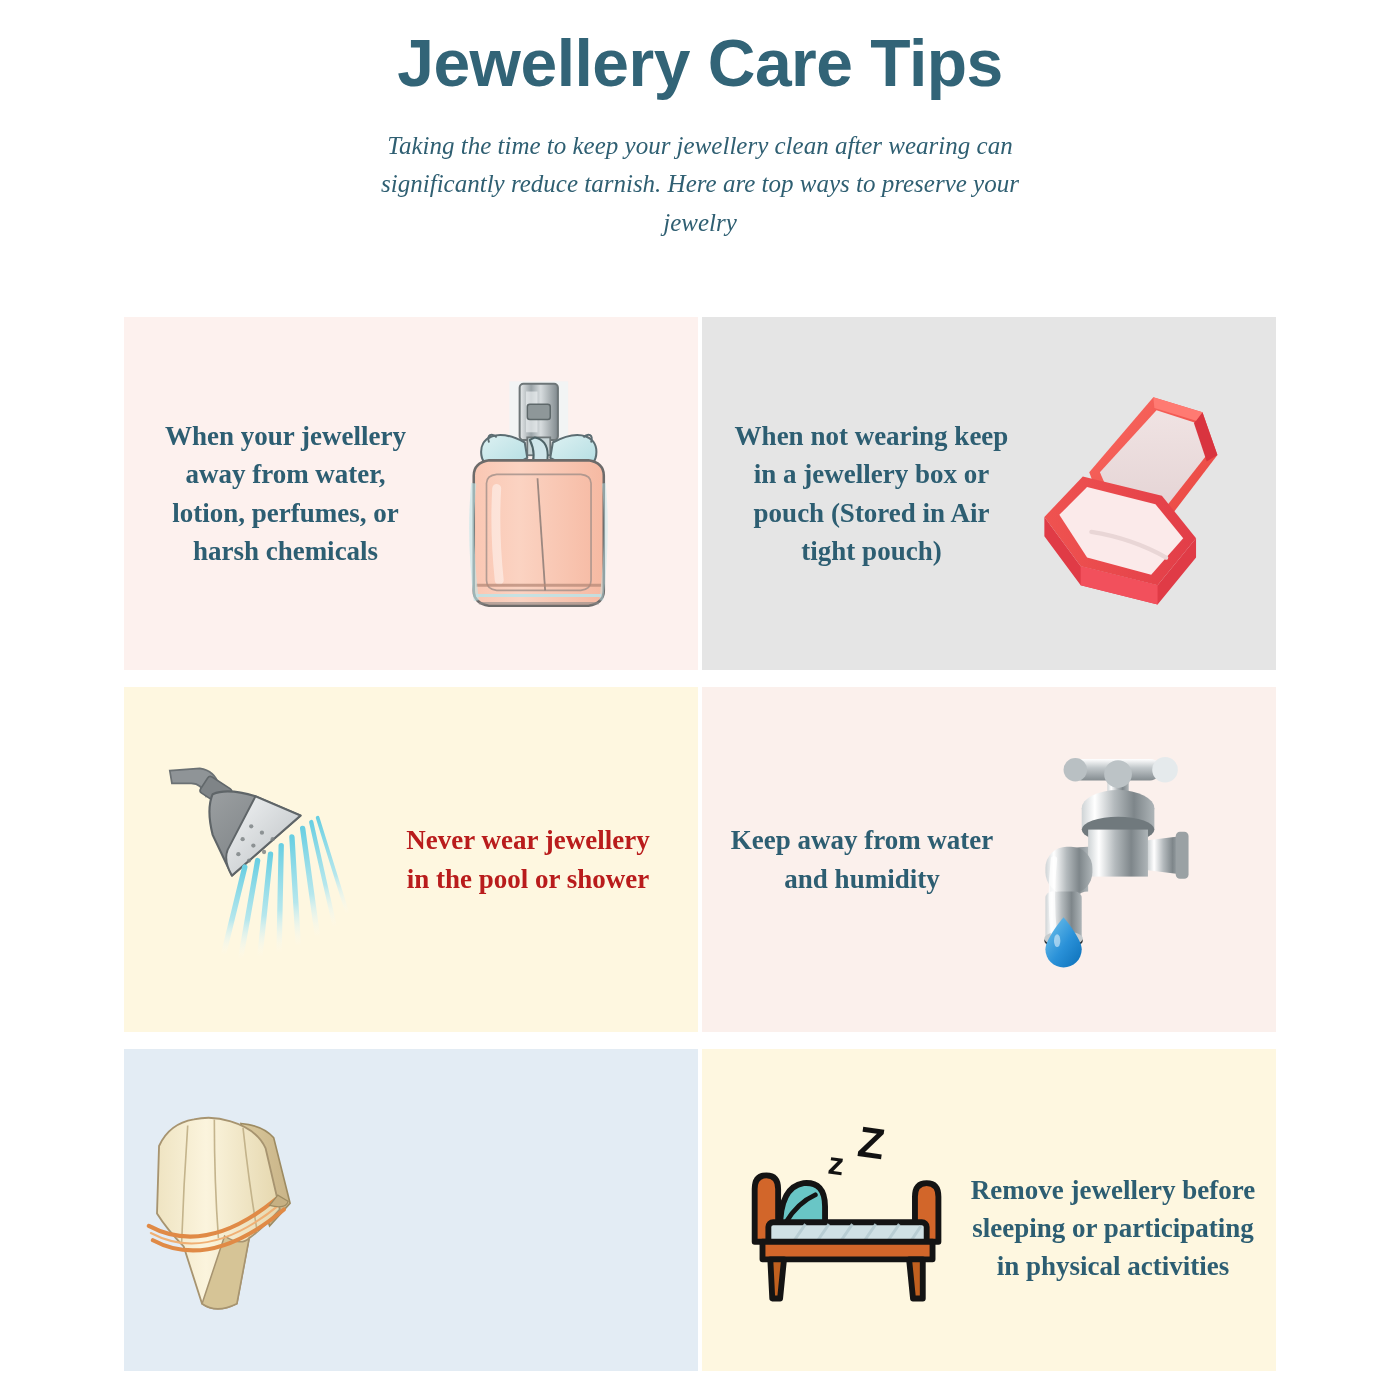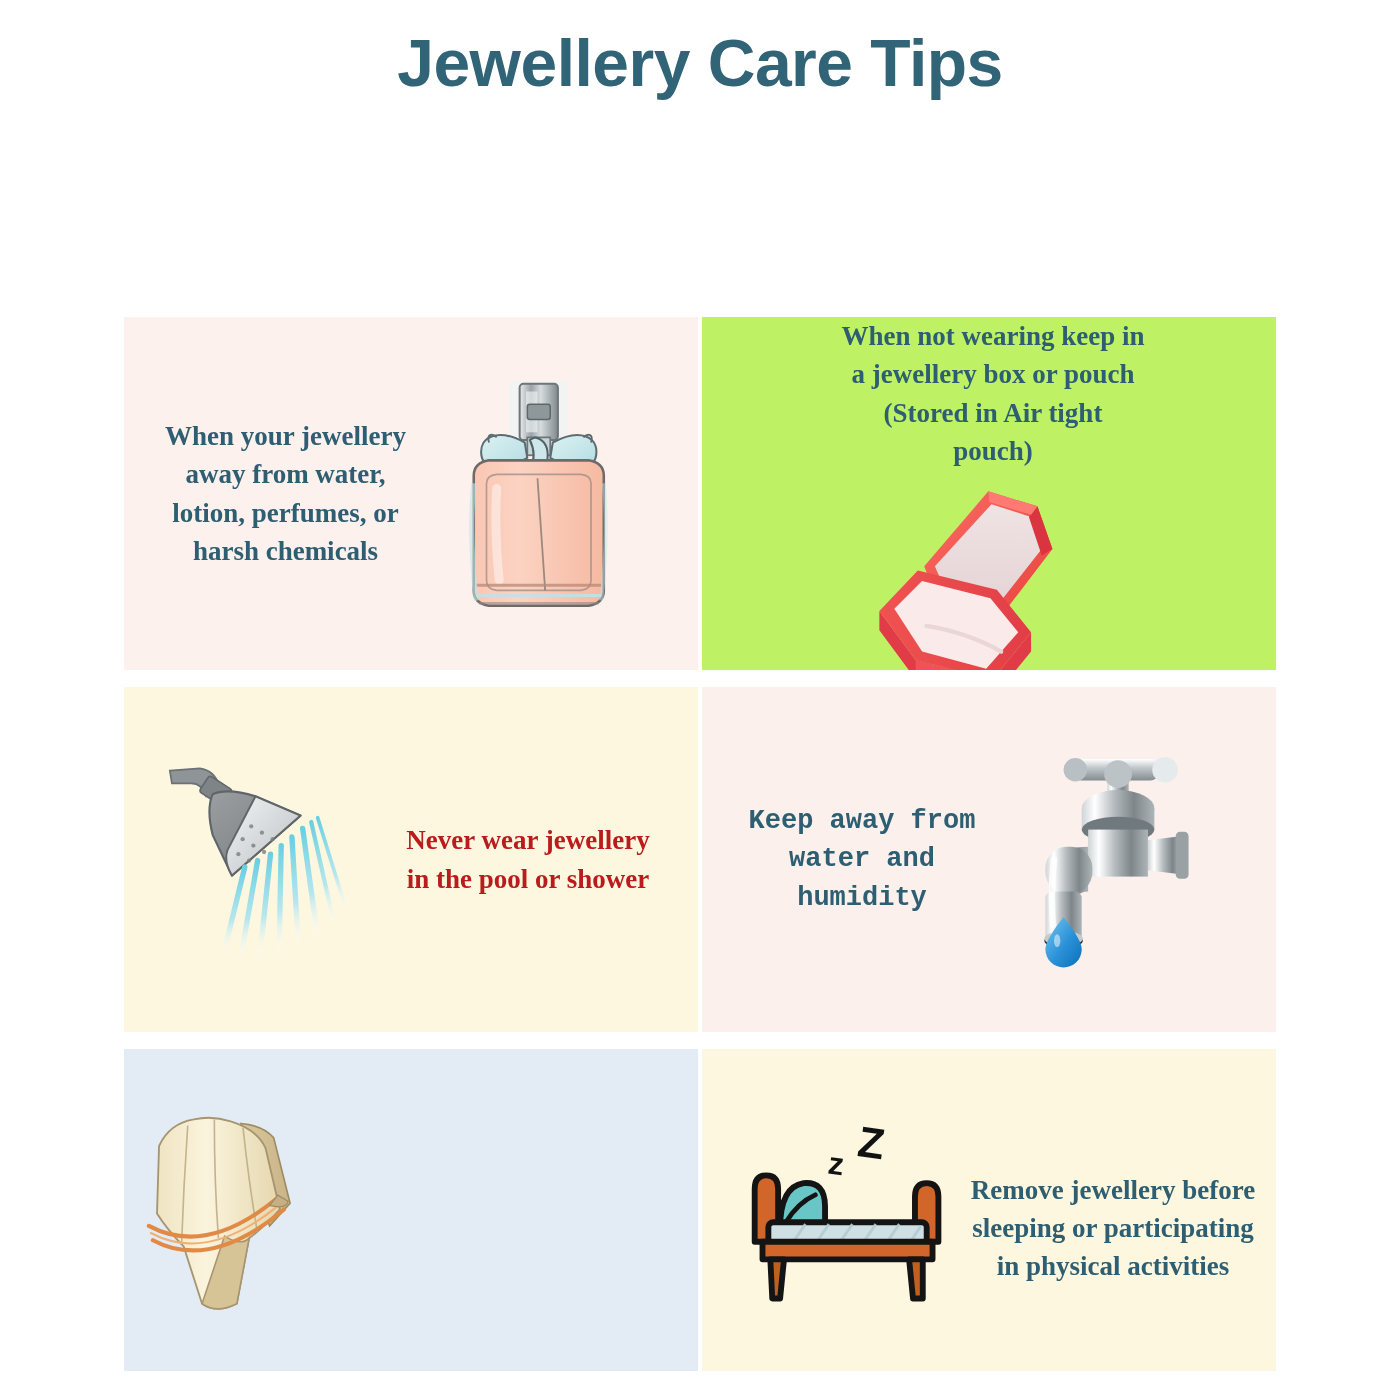--- a/index.html
+++ b/index.html
@@ -94,36 +94,37 @@
   
   .c1 .card-text { max-width: 360px; padding-left: 26px; }
   .c1 .card-art  { margin-right: 58px; }
 
   .c2 .card-text { max-width: 340px; padding-left: 22px; }
   .c2 .card-art  { margin-right: 28px; }
 
   .c3 .card-text { max-width: 320px; padding-right: 34px; }
   .c3 .card-art  { margin-left: 30px; }
 
-  .c4 .card-text { max-width: 310px; padding-left: 24px; font-family: Liberation Mono, monospace; }
+  .c4 .card-text { max-width: 310px; padding-left: 24px; }
   .c4 .card-art  { margin-right: 48px; }
 
   .c5 .card-text { max-width: 330px; padding-left: 28px; }
   .c5 .card-art  { margin-right: 52px; }
 
   .c6 .card-text { max-width: 320px; padding-right: 20px; margin-top: 36px; }
   .c6 .card-art  { margin-left: 36px; }
 </style>
 </head>
 <body>
 
 <div class="page" style="background: rgb(255, 255, 255);">
 
   <div class="header">
     <h1 class="page-title" style="color: rgb(50, 100, 119);">Jewellery Care Tips</h1>
+    <p class="page-subtitle">Taking the time to keep your jewellery clean after wearing can significantly reduce tarnish. Here are top ways to preserve your jewelry</p>
   </div>
 
   <div class="grid">
 
     <div class="card c1" style="background: rgb(253, 241, 238);">
       <div class="card-text" style="color: rgb(45, 94, 114);">When your jewellery away from water, lotion, perfumes, or harsh chemicals</div>
       <div class="card-art art-perfume">
         <svg viewBox="0 0 160 200" xmlns="http://www.w3.org/2000/svg">
           <defs>
             <linearGradient id="pBody" x1="0" y1="0" x2="1" y2="0">
@@ -168,21 +169,21 @@
           <path d="M32 172 L130 172" stroke="#b78a78" stroke-width="2.4" opacity="0.75"></path>
           <path d="M32 180 L130 180" stroke="#bde4e8" stroke-width="2.4" opacity="0.85"></path>
           <path d="M34 186 L128 186" stroke="#8e8a88" stroke-width="2" opacity="0.6"></path>
 
           <path d="M30 92 Q26 134 32 184" fill="none" stroke="#bfe6ea" stroke-width="4" opacity="0.6"></path>
           <path d="M132 92 Q136 134 130 184" fill="none" stroke="#bfe6ea" stroke-width="3" opacity="0.45"></path>
         </svg>
       </div>
     </div>
 
-    <div class="card c2" style="background: #bef264; flex-direction: column;">
+    <div class="card c2" style="background: #e5e5e5;">
       <div class="card-text" style="color: rgb(45, 94, 114);">When not wearing keep in a jewellery box or pouch (Stored in Air tight pouch)</div>
       <div class="card-art art-ringbox">
         <svg viewBox="0 0 200 220" xmlns="http://www.w3.org/2000/svg">
           <defs>
             <linearGradient id="lidTop" x1="0" y1="0" x2="1" y2="1">
               <stop offset="0%" stop-color="#fa6a62"></stop>
               <stop offset="100%" stop-color="#e8443f"></stop>
             </linearGradient>
             <linearGradient id="lidIn" x1="0" y1="0" x2="0" y2="1">
               <stop offset="0%" stop-color="#f0e3e3"></stop>

